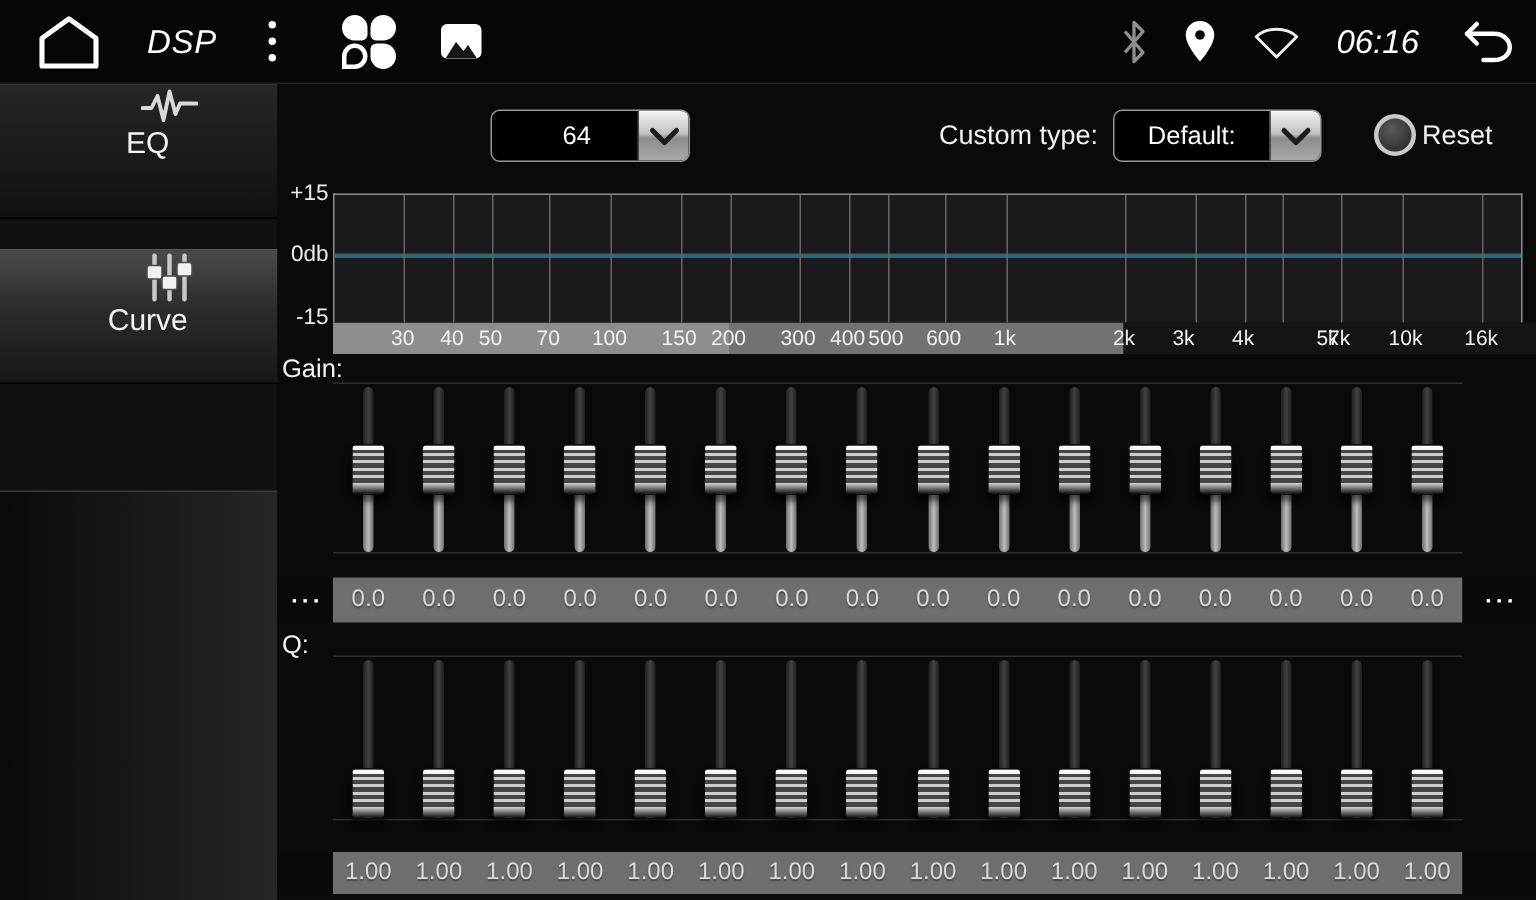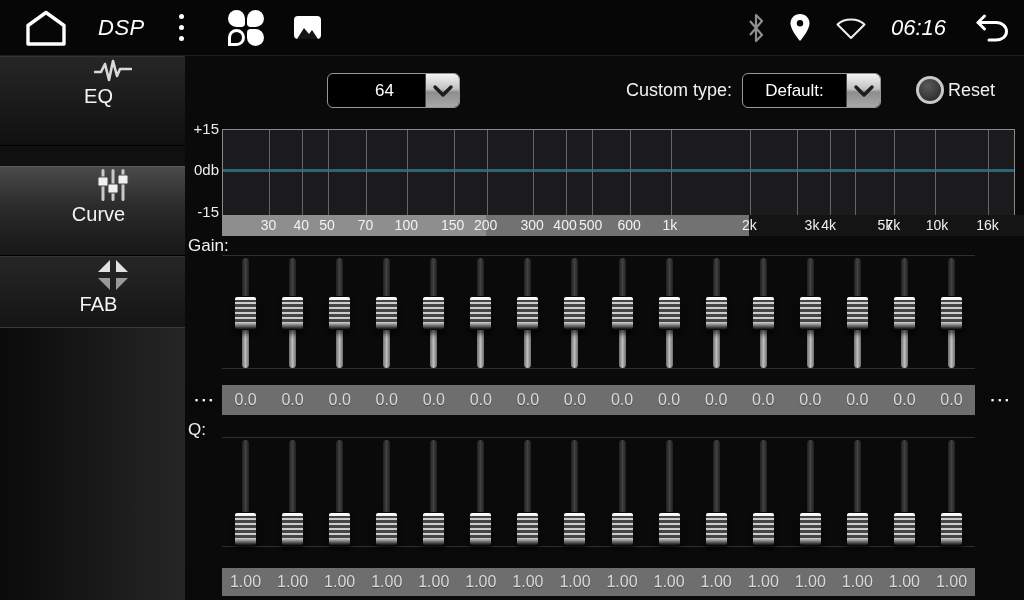--- a/index.html
+++ b/index.html
@@ -148,31 +148,20 @@
             <rect x="26.5" y="2" width="3" height="32" rx="1.5"></rect>
           </g>
           <g fill="#f0f0f0" stroke="#4a4a4a" stroke-width="1">
             <rect x="3" y="10" width="10" height="9" rx="1.5"></rect>
             <rect x="13" y="17" width="10" height="9" rx="1.5"></rect>
             <rect x="23" y="8" width="10" height="9" rx="1.5"></rect>
           </g>
         </svg>
       </span>
       <span class="side-label">Curve</span>
-    </div>
-    <div class="side-item">
-      <span class="side-icon">
-        <svg width="36" height="36" viewBox="0 0 36 36">
-          <polygon points="15,15 15,3 3,15" fill="#e2e2e2"></polygon>
-          <polygon points="21,15 21,3 33,15" fill="#e2e2e2"></polygon>
-          <polygon points="15,21 3,21 15,33" fill="#9a9a9a"></polygon>
-          <polygon points="21,21 33,21 21,33" fill="#9a9a9a"></polygon>
-        </svg>
-      </span>
-      <span class="side-label">FAB</span>
     </div>
     <div class="side-rest"></div>
   </div>
 
   <div class="main">
 
     <div class="dropdown" style="left:142px;top:17px;width:133px;padding-left:16px;">
       <span class="dd-value">64</span>
       <span class="dd-btn">
         <svg width="22" height="14" viewBox="0 0 22 14">
@@ -229,21 +218,21 @@
         <span class="ftick" style="left: 143.453px;">70</span>
         <span class="ftick" style="left: 184.295px;">100</span>
         <span class="ftick" style="left: 230.724px;">150</span>
         <span class="ftick" style="left: 263.667px;">200</span>
         <span class="ftick" style="left: 310.096px;">300</span>
         <span class="ftick" style="left: 343.038px;">400</span>
         <span class="ftick" style="left: 368.59px;">500</span>
         <span class="ftick" style="left: 407.119px;">600</span>
         <span class="ftick" style="left: 447.962px;">1k</span>
         <span class="ftick" style="left: 527.333px;">2k</span>
-        <span class="ftick" style="left: 590px;">3k</span>
+        <span class="ftick" style="left: 567px;">3k</span>
         <span class="ftick" style="left: 606.705px;">4k</span>
         <span class="ftick" style="left: 663px;">5k</span>
         <span class="ftick" style="left: 670.786px;">7k</span>
         <span class="ftick" style="left: 715px; text-align: right;">10k</span>
         <span class="ftick" style="left: 765.448px;">16k</span>
       </div>
 
     <span class="row-label" style="left:3px;top:180px;">Gain:</span>
     <div class="sliders" id="gain-sliders" style="top:199px;height:114px;">
         <div class="vslider">

